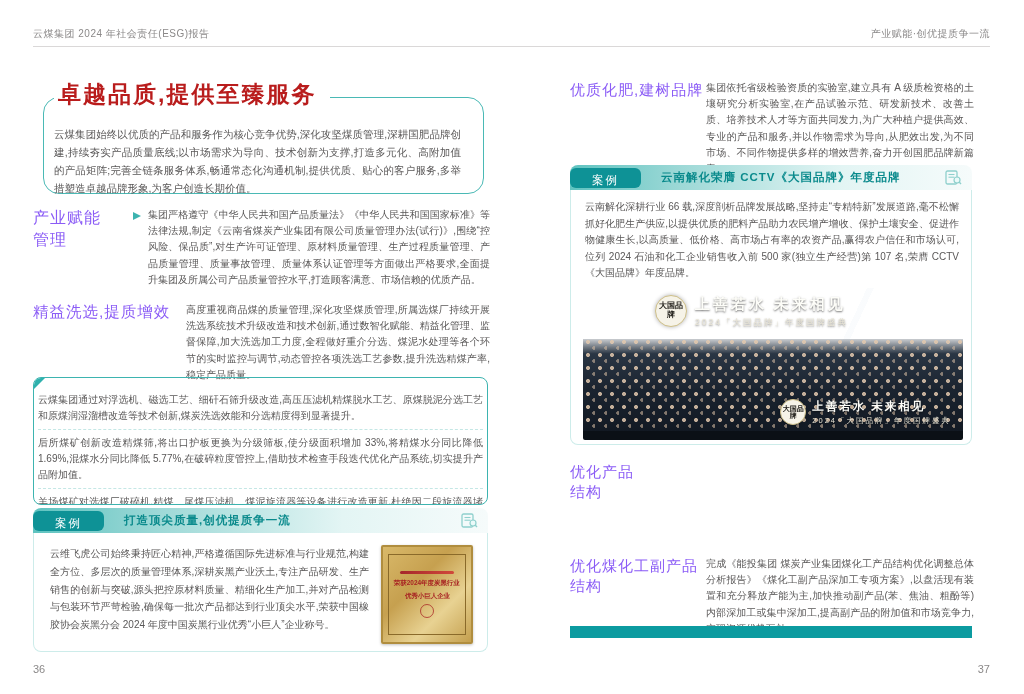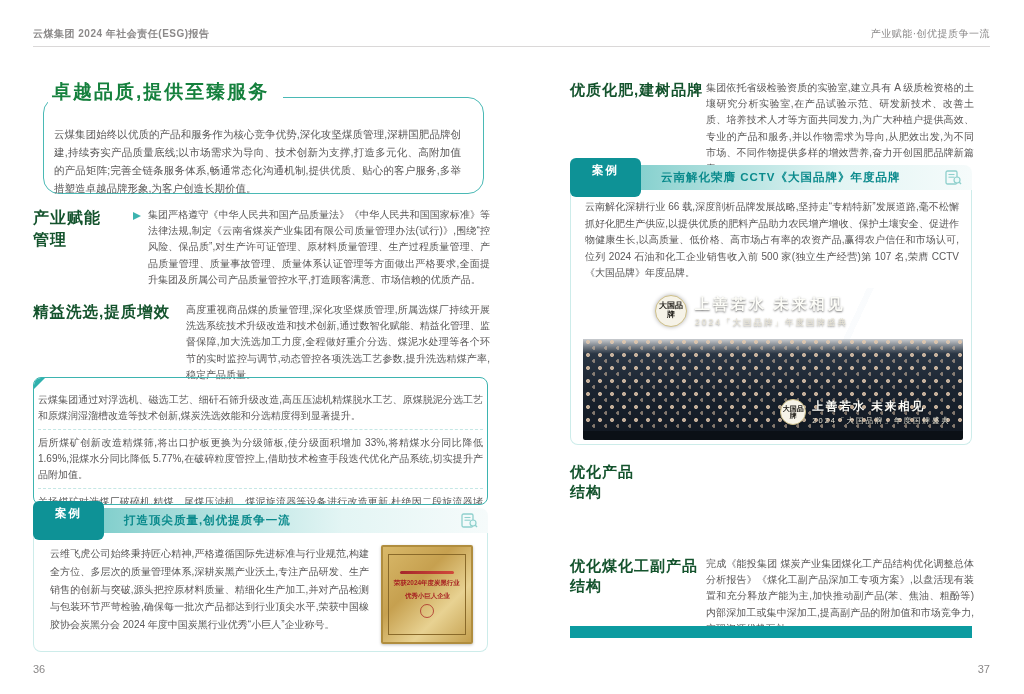--- a/index.html
+++ b/index.html
@@ -4,42 +4,42 @@
 <style>
   html,body{margin:0;padding:0;}
   body{
     width:1024px;height:694px;background:#ffffff;overflow:hidden;
     font-family:"Liberation Sans","DejaVu Sans",sans-serif;
     color:#595757;
   }
   .page{position:relative;width:1024px;height:694px;background:#fff;}
 
   
-  .hdr-left{position:absolute;left:33px;top:27px;font-size:10px;color:#8b8989;letter-spacing:.5px;font-weight:bold;}
+  .hdr-left{position:absolute;left:33px;top:27px;font-size:10px;color:#8b8989;letter-spacing:.5px;}
   .hdr-right{position:absolute;right:34px;top:27px;font-size:10px;color:#8b8989;letter-spacing:.5px;}
   .hdr-rule{position:absolute;left:33px;right:34px;top:46px;border-top:1px solid #dad8d8;}
   .pg-num{position:absolute;top:663px;font-size:11px;color:#8b8989;}
   .pg-num.l{left:33px;} .pg-num.r{right:34px;}
 
   
   .col{position:absolute;top:0;height:694px;}
   .col-l{left:33px;width:457px;}
   .col-r{left:570px;width:404px;}
 
   
   .title-box{position:absolute;left:10px;right:6px;top:97px;height:95px;
     border:1.5px solid #4ab9b5;border-radius:16px;}
-  .big-title{position:absolute;top:-19px;left:4px;background:#fff;
-    padding:0 14px 4px 4px;font-size:19px;font-weight:bold;color:#15803d;letter-spacing:2px;}
+  .big-title{position:absolute;top:-19px;left:10px;background:#fff;
+    padding:0 14px 4px 4px;font-size:23px;font-weight:bold;color:#b91c1c;letter-spacing:2px;}
   .title-box p{margin:0;padding:27px 22px 0 10px;font-size:10.5px;line-height:1.72;
     text-align:justify;color:#595757;}
 
   
   .sec{position:absolute;left:0;right:0;display:flex;align-items:flex-start;}
-  .sec-h{font-weight:bold;color:#14532d;white-space:pre-line;line-height:1.35;flex:none;
+  .sec-h{font-weight:normal;color:#8b5cf6;white-space:pre-line;line-height:1.35;flex:none;
     font-size:16px;letter-spacing:1px;}
   .col-l .sec-h{width:100px;}
   .sec.wideh .sec-h{width:153px;font-size:15.5px;}
   .col-r .sec-h{width:136px;font-size:15px;}
   .sec-body{flex:1;display:flex;align-items:flex-start;}
   .arrow{flex:none;width:0;height:0;margin:5px 7px 0 0;
     border-left:8px solid #3cb3af;border-top:4.5px solid transparent;border-bottom:4.5px solid transparent;}
   .sec-t{margin:0;font-size:10px;line-height:1.62;text-align:justify;color:#595757;}
 
   .s1{top:207px;} .s2{top:302px;}
@@ -52,22 +52,22 @@
   .tech-corner{position:absolute;left:-1px;top:-1px;width:0;height:0;
     border-top:13px solid #2fb1ad;border-right:13px solid transparent;border-top-left-radius:8px;}
   .tech-box p{margin:0;padding:5px 0;font-size:10px;line-height:1.6;text-align:justify;}
   .tech-box p + p{border-top:1px dashed #c4e7e5;}
 
   
   .case{position:absolute;left:0;right:2px;}
   .case-hd{position:relative;height:25px;display:flex;align-items:center;
     background:linear-gradient(90deg,#5fc3c0 0%,#9ed9d7 28%,#e3f5f4 68%,#f6fbfb 100%);
     border-radius:8px 8px 0 0;}
-  .case-tab{flex:none;height:39px;line-height:25px;padding:0 22px;border-radius:6px;
-    background:#0e9296;color:#ffffff;font-size:11.5px;font-weight:bold;letter-spacing:2px;}
+  .case-tab{flex:none;height:20px;line-height:25px;padding:0 22px;border-radius:6px;
+    background:#0e9296;color:#ffffff;font-size:11.5px;font-weight:normal;letter-spacing:2px;}
   .case-title{margin-left:20px;font-size:11.5px;font-weight:bold;color:#0a8a8c;letter-spacing:1px;}
   .case-ic{position:absolute;right:10px;top:5px;}
   .case-bd{background:#fff;border:1px solid #cdecea;border-top:none;border-radius:0 0 8px 8px;
     box-sizing:border-box;}
 
   .case-l{top:508px;height:144px;}
   .case-l .case-bd{height:119px;display:flex;padding:12px 14px 10px 16px;}
   .case-l .case-text{flex:1;margin:0;font-size:10px;line-height:1.78;text-align:justify;}
 
   

